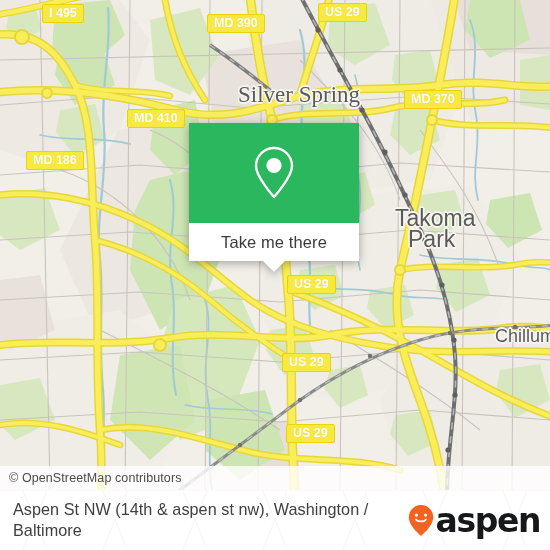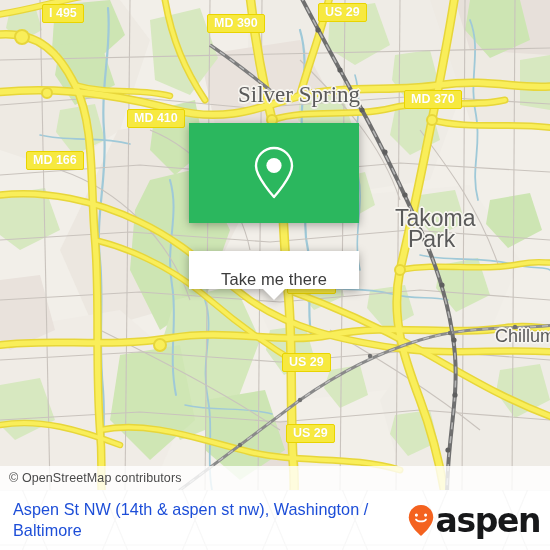--- a/index.html
+++ b/index.html
@@ -37,23 +37,22 @@
     position:absolute; left:189px; top:123px; width:170px;
     z-index: 30;
     filter: drop-shadow(0 2px 5px rgba(0,0,0,0.32));
   }
   .popup-top {
     background:#2BB75E; height:100px;
     display:flex; align-items:center; justify-content:center;
   }
   .popup-bottom {
     background:#ffffff; height:38px;
-    display:flex; align-items:flex-end; justify-content:center;
+    display:flex; align-items:center; justify-content:center;
     position:relative;
-    margin-top:28px;
   }
   .popup-label {
     font-size:16.5px; color:#3c3c3c; letter-spacing:0.1px;
     font-family:"Liberation Sans", sans-serif;
   }
   .popup-tail {
     position:absolute; left:50%; bottom:-11px; transform:translateX(-50%);
     width:0; height:0;
     border-left:11px solid transparent;
     border-right:11px solid transparent;
@@ -69,21 +68,21 @@
     overflow:hidden;
   }
   .footer-watermark {
     position:absolute; left:0; top:-20px; width:550px; height:100px;
     opacity:0.055; pointer-events:none;
   }
   .footer-title {
     position:relative; z-index:2;
     padding-left:13px; padding-right:10px;
     width: 410px;
-    font-size:16.2px; line-height:21px; color:#1d4ed8;
+    font-size:16.2px; line-height:21px; color:#404040;
     font-family:"Liberation Sans", sans-serif;
     letter-spacing:0.05px;
   }
   .brand {
     position:absolute; right:10px; top:50%; transform:translateY(-50%);
     display:flex; align-items:center; z-index:3;
   }
   .brand-pin { width:26px; height:32px; display:block; margin-right:2px; }
   .brand-word {
     font-size:33px; color:#17181a; font-weight:700;
@@ -293,21 +292,21 @@
           <circle cx="400" cy="270" r="5"></circle>
         </g>
       </g>
     </svg>
 
     <div class="shield" style="left:42px;  top:4px;">I 495</div>
     <div class="shield" style="left:207px; top:14px;">MD 390</div>
     <div class="shield" style="left:318px; top:3px;">US 29</div>
     <div class="shield" style="left:404px; top:90px;">MD 370</div>
     <div class="shield" style="left:127px; top:109px;">MD 410</div>
-    <div class="shield" style="left:26px;  top:151px;">MD 166</div>
+    <div class="shield" style="left:26px;  top:151px;">MD 186</div>
     <div class="shield" style="left:287px; top:275px;">US 29</div>
     <div class="shield" style="left:282px; top:353px;">US 29</div>
     <div class="shield" style="left:286px; top:424px;">US 29</div>
 
     <div class="place-label place-major" style="left:238px; top:82px;font-family:Liberation Serif, serif;">Silver Spring</div>
     <div class="place-label place-mid" style="left:395px; top:208px;">Takoma</div>
     <div class="place-label place-mid" style="left:408px; top:229px;">Park</div>
     <div class="place-label place-small" style="left:495px; top:326px;">Chillum</div>
 
     <div class="popup">

